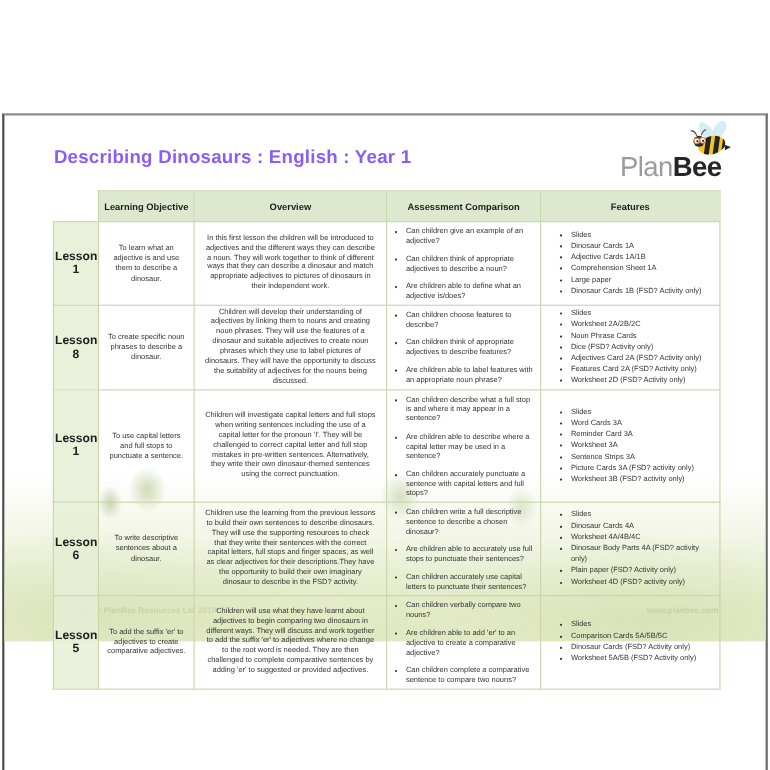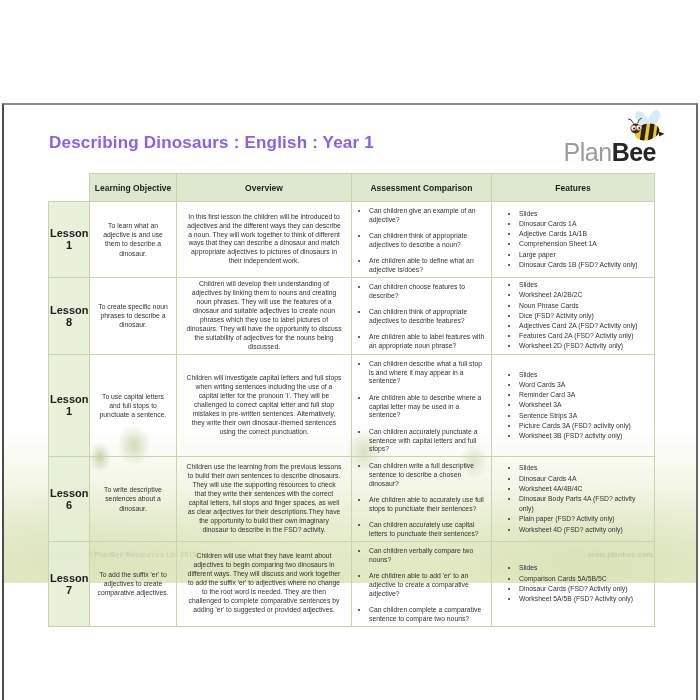--- a/index.html
+++ b/index.html
@@ -194,21 +194,21 @@
               <li>Slides</li>
               <li>Dinosaur Cards 4A</li>
               <li>Worksheet 4A/4B/4C</li>
               <li>Dinosaur Body Parts 4A (FSD? activity only)</li>
               <li>Plain paper (FSD? Activity only)</li>
               <li>Worksheet 4D (FSD? activity only)</li>
             </ul>
           </td>
         </tr>
         <tr>
-          <td class="lesson">Lesson 7</td>
+          <td class="lesson">Lesson 5</td>
           <td class="objective">To add the suffix 'er' to adjectives to create comparative adjectives.</td>
           <td class="overview">Children will use what they have learnt about adjectives to begin comparing two dinosaurs in different ways. They will discuss and work together to add the suffix 'er' to adjectives where no change to the root word is needed. They are then challenged to complete comparative sentences by adding 'er' to suggested or provided adjectives.</td>
           <td class="questions">
             <ul class="q">
               <li>Can children verbally compare two nouns?</li>
               <li>Are children able to add 'er' to an adjective to create a comparative adjective?</li>
               <li>Can children complete a comparative sentence to compare two nouns?</li>
             </ul>
           </td>
           <td class="resources">

